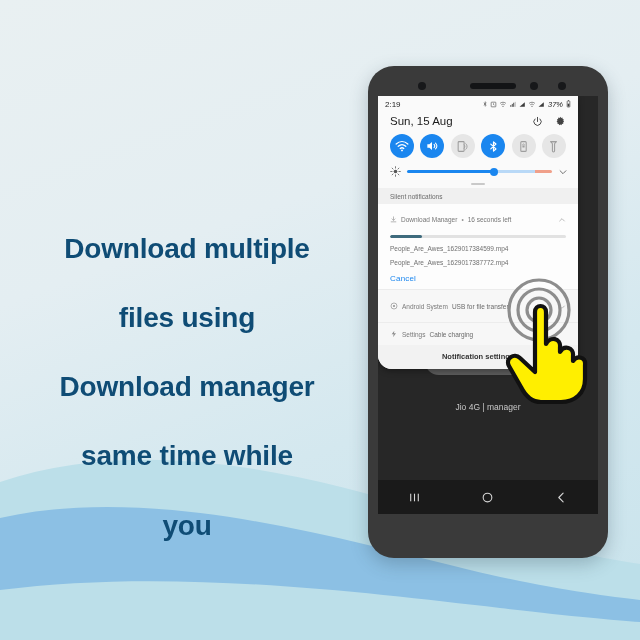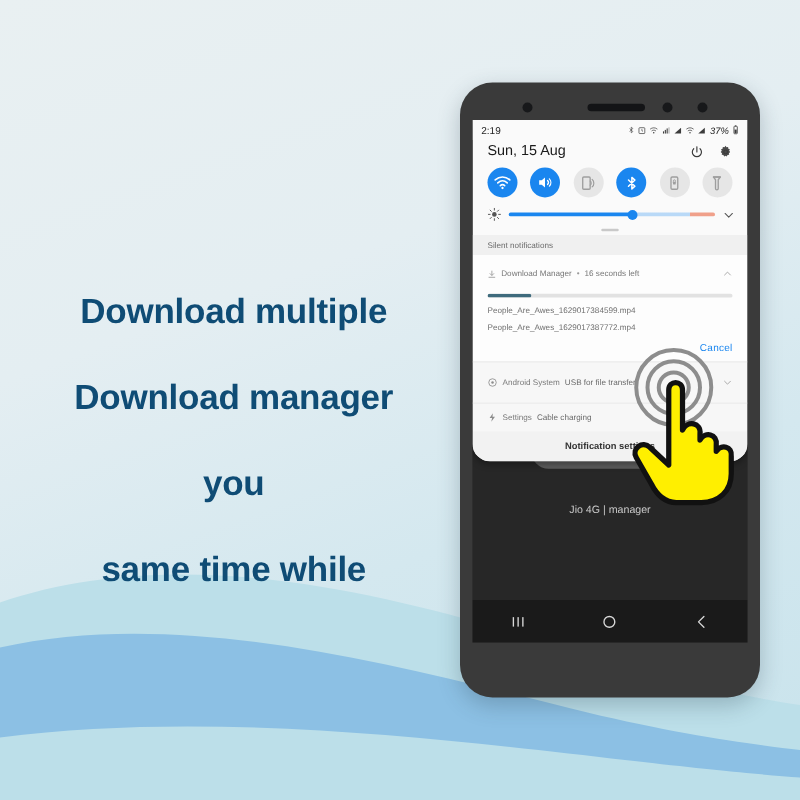--- a/index.html
+++ b/index.html
@@ -107,21 +107,21 @@
   
   #navbar{
     position:absolute; left:0; right:0; bottom:0; height:34px;
     background:#1a1a1a;
     display:flex; align-items:center; justify-content:space-around;
   }
   .nav-btn{ color:#d8d8d8; display:flex; align-items:center; justify-content:center; }
 
   
   #shade{
-    position:absolute; left:0; top:0; width:220px;
+    position:absolute; left:0; top:0; width:200px;
     background:#fafafa;
     border-bottom-left-radius:14px; border-bottom-right-radius:14px;
     overflow:hidden;
     box-shadow:0 2px 6px rgba(0,0,0,.35);
   }
 
   
   #statusbar{
     height:16px; display:flex; align-items:center;
     padding:0 7px; background:#fafafa;
@@ -201,21 +201,21 @@
     position:relative; overflow:hidden;
   }
   #progress-fill{
     position:absolute; left:0; top:0; bottom:0;
     width:18%; background:#3f6b7d; border-radius:2px;
   }
   .file-name{
     font-size:6.5px; color:#6f6f6f; margin-top:7px;
   }
   #cancel-row{
-    display:flex; justify-content:flex-end; margin-top:8px;
+    display:flex; justify-content:flex-start; margin-top:8px;
   }
   #cancel-btn{
     font-size:8px; color:#1a86ef; font-weight:500; letter-spacing:.2px;
   }
 
   
   .notif-row{
     display:flex; align-items:center; gap:4px;
     padding:7px 12px; background:#f7f7f7;
     border-top:1px solid #ececec;
@@ -245,23 +245,24 @@
 <div id="bg-gradient"></div>
 
 <svg id="wave-svg" viewBox="0 0 640 200" preserveAspectRatio="none">
   <path d="M0,42 C160,-12 340,44 470,84 C540,106 600,118 640,124 L640,200 L0,200 Z" fill="#bcdfe9"></path>
   <path d="M0,78 C150,44 330,96 470,130 C545,148 605,156 640,160 L640,200 L0,200 Z" fill="#8cc0e4"></path>
   <path d="M0,150 C170,128 360,152 500,168 C570,176 612,180 640,182 L640,200 L0,200 Z" fill="#bcdfe9"></path>
 </svg>
 
 <div id="headline" style="color: rgb(15, 76, 117);">
   <span class="hl-line">Download multiple</span>
+  <span class="hl-line">files using</span>
   <span class="hl-line">Download manager</span>
+  <span class="hl-line">same time while</span>
   <span class="hl-line">you</span>
-  <span class="hl-line">same time while</span>
 </div>
 
 <div id="phone">
 
   <div id="phone-top-bezel">
     <div class="cam-dot" id="cam-left"></div>
     <div id="earpiece"></div>
     <div class="cam-dot" id="cam-right-a"></div>
     <div class="cam-dot" id="cam-right-b"></div>
   </div>

